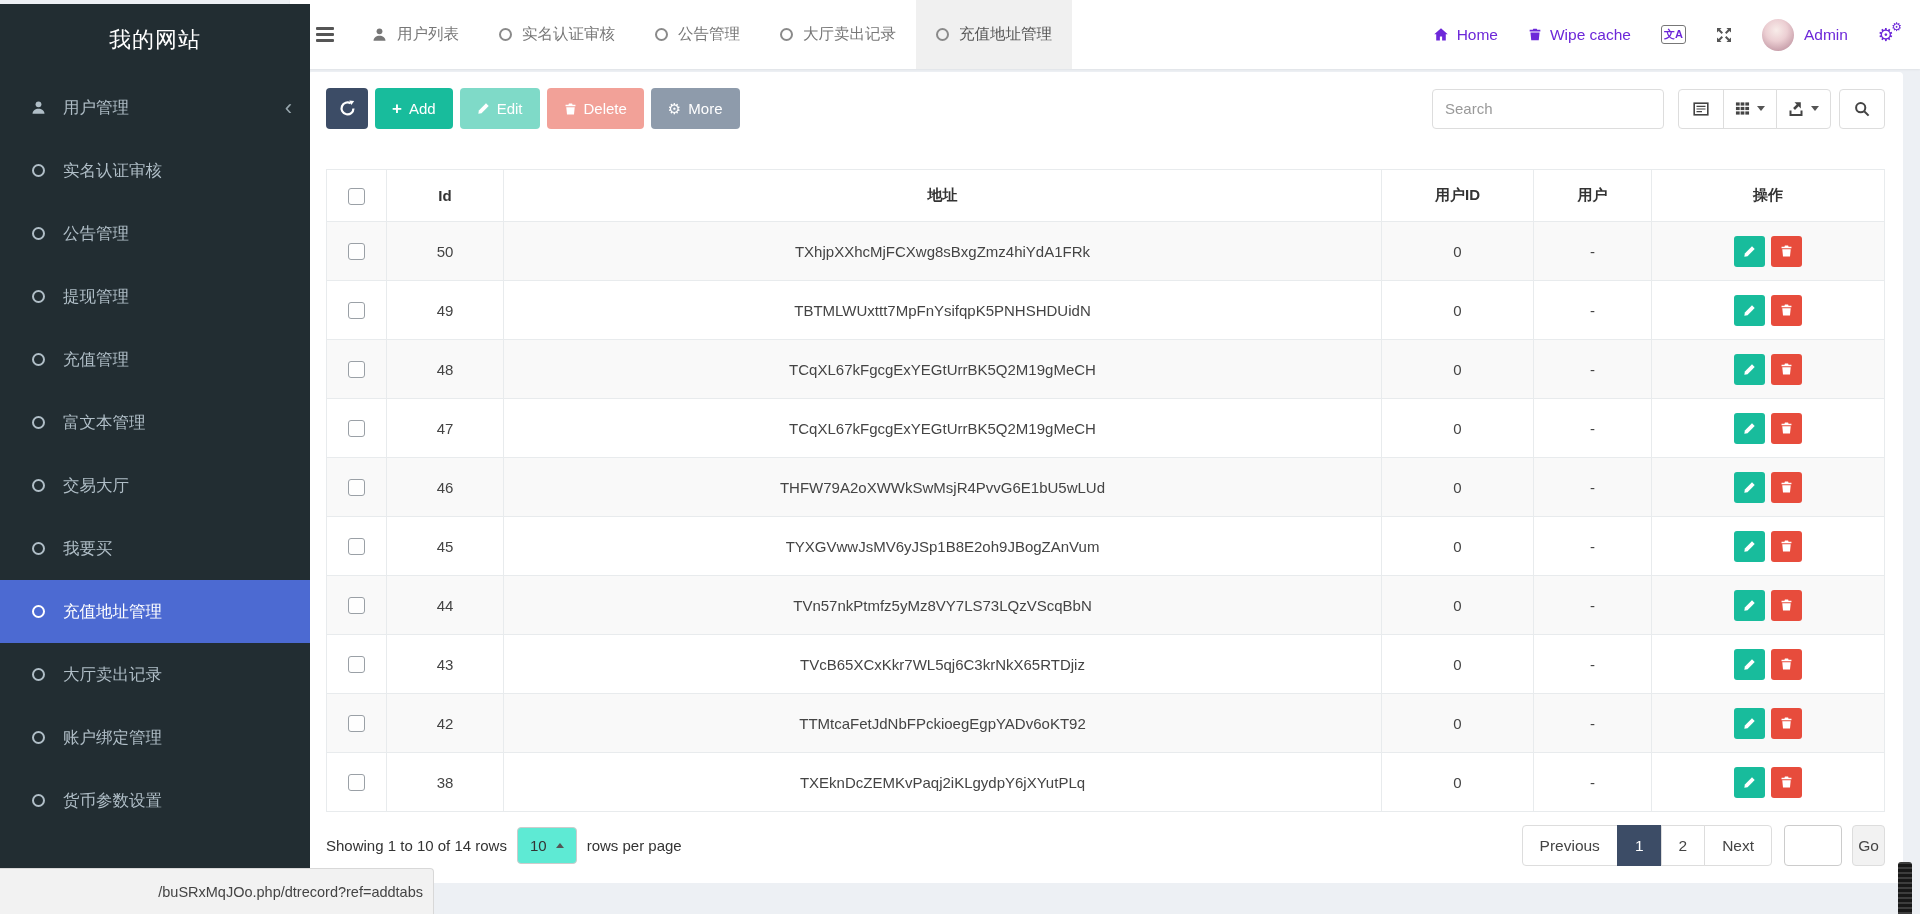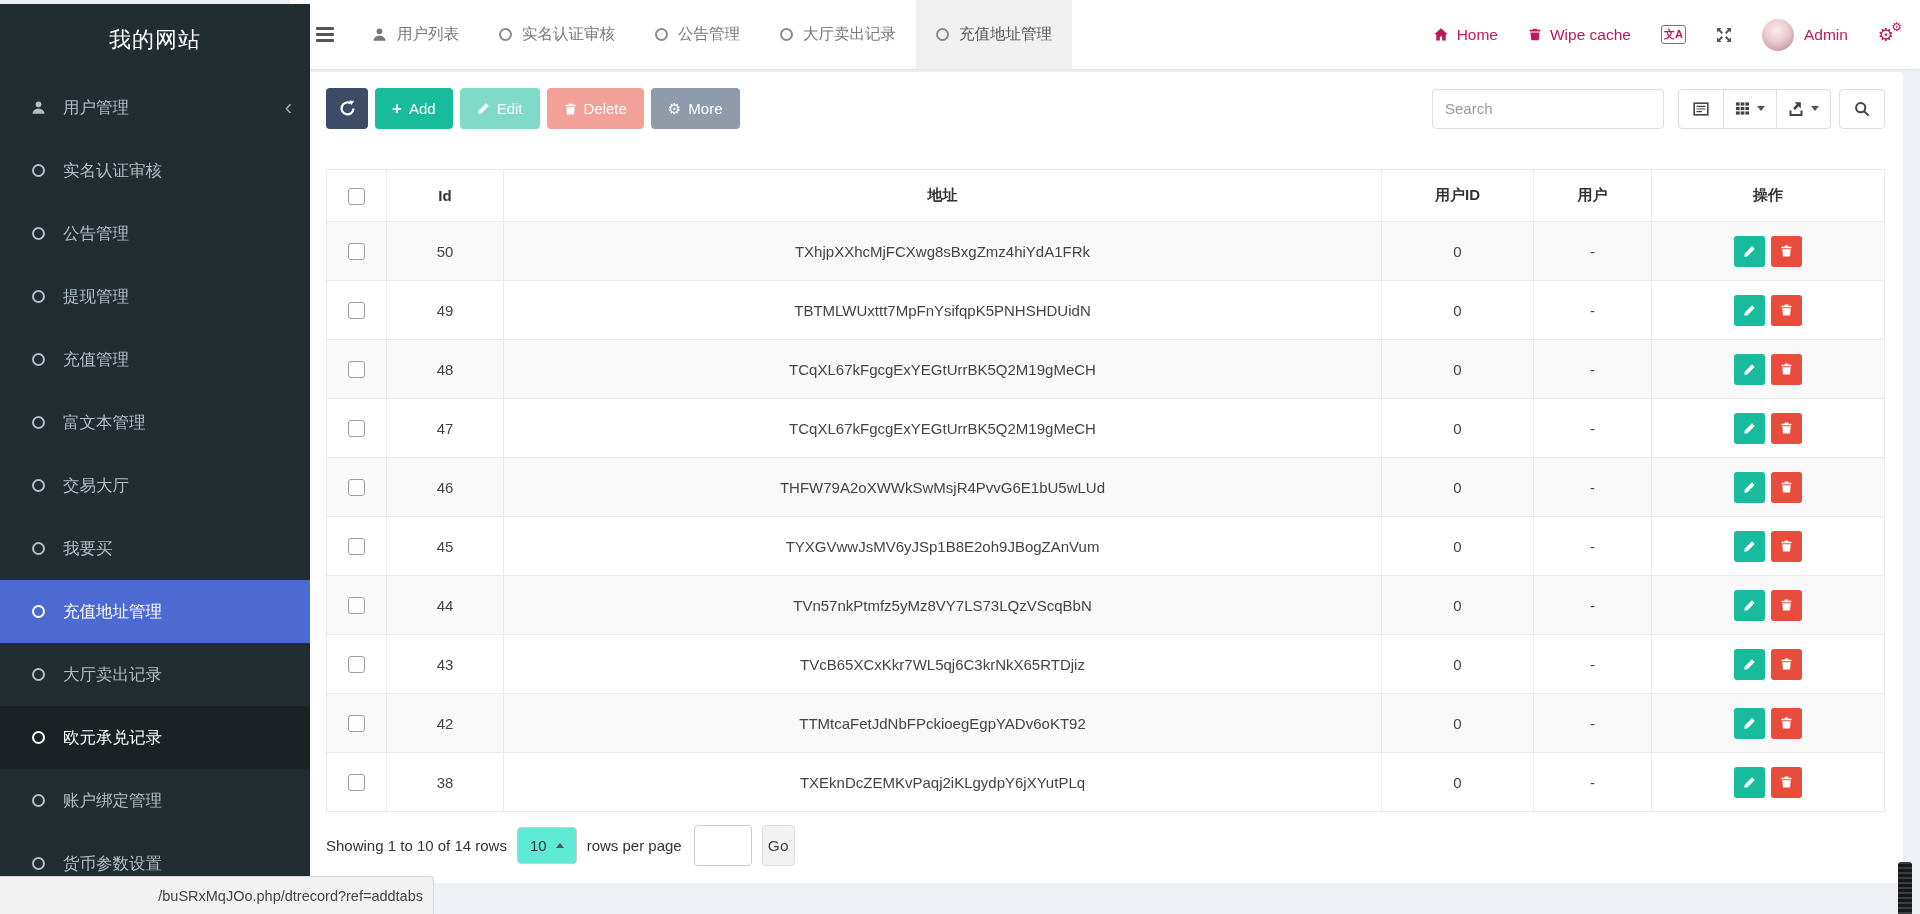--- a/index.html
+++ b/index.html
@@ -24,21 +24,21 @@
 
   
   .main { position:absolute; left:290px; top:0; width:1630px; height:914px; }
   .navbar { height:69px; background:var(--navbar-bg,#fff); display:flex; align-items:stretch; box-shadow:0 1px 2px rgba(0,0,0,.06); position:relative; z-index:1; }
   .hamburger { align-self:center; margin:0 18px 0 26px; display:flex; flex-direction:column; gap:3.5px; cursor:pointer; }
   .hamburger i { width:18px; height:2.5px; background:#555; border-radius:1px; }
   .nav-tabs { display:flex; }
   .nav-tab { display:flex; align-items:center; gap:10px; padding:0 20px; font-size:15.5px; color:#777; cursor:pointer; white-space:nowrap; }
   .nav-tab .circle-icon { color:#8a8a8a; }
   .nav-tab.active { background:#f0f0f0; color:#555; }
-  .nav-right { margin-left:auto; display:flex; align-items:center; gap:30px; padding-right:26px; color:#be185d; font-size:15.5px; }
+  .nav-right { margin-left:auto; display:flex; align-items:center; gap:30px; padding-right:26px; color:#6d28d9; font-size:15.5px; }
   .nav-link { display:flex; align-items:center; gap:8px; cursor:pointer; white-space:nowrap; }
   .translate-box { font-size:11px; font-weight:bold; border:1.5px solid #777; border-radius:3px; padding:1px 2px; cursor:pointer; }
   .nav-user { display:flex; align-items:center; gap:10px; cursor:pointer; }
   .avatar { width:32px; height:32px; border-radius:50%; display:inline-block;
             background: radial-gradient(circle at 45% 35%, #f8ece9 0%, #eccfd3 40%, #caa2ad 75%, #a9818f 100%); }
   .cogs { position:relative; font-size:18px; line-height:1; cursor:pointer; }
   .cogs .small-gear { position:absolute; font-size:12px; right:-8px; top:-5px; }
 
   
   .card { position:absolute; left:18px; top:72px; width:1595px; height:811px; background:#fff; border-radius:4px; padding:16px 18px; }
@@ -84,21 +84,21 @@
   .page-size-btn { display:inline-flex; align-items:center; gap:9px; height:37px; padding:0 12px; border:1px solid #ccc; border-radius:4px; background:#5eead4; margin:0 10px; color:#333; font-size:15px; cursor:pointer; font-family:inherit; }
   .pager { margin-left:auto; display:flex; }
   .page-btn { height:41px; min-width:44px; padding:0 17px; background:#fff; border:1px solid #ddd; margin-left:-1px; color:#444; font-size:15.5px; display:inline-flex; align-items:center; justify-content:center; cursor:pointer; font-family:inherit; }
   .pager .page-btn:first-child { border-radius:4px 0 0 4px; margin-left:0; }
   .pager .page-btn:last-child  { border-radius:0 4px 4px 0; }
   .page-btn.active { background:var(--primary-dark,#3c4c66); border-color:var(--primary-dark,#3c4c66); color:#fff; }
   .goto-input { width:58px; height:41px; border:1px solid #ccc; border-radius:4px; margin-left:12px; padding:0 8px; font-size:15px; outline:none; font-family:inherit; }
   .go-btn { height:41px; width:33px; margin-left:10px; border:1px solid #ddd; border-radius:4px; background:#f2f2f2; color:#444; font-size:15.5px; cursor:pointer; font-family:inherit; }
 
   
-  .status-bar { position:absolute; left:0; bottom:0; width:434px; height:38px; background:#f2f2f2; border:1px solid #d8d8d8; border-left:none; border-bottom:none; border-top-right-radius:4px; z-index:5; display:flex; align-items:center; justify-content:flex-end; padding-right:10px; font-size:14.5px; color:#444; }
+  .status-bar { position:absolute; left:0; bottom:0; width:434px; height:46px; background:#f2f2f2; border:1px solid #d8d8d8; border-left:none; border-bottom:none; border-top-right-radius:4px; z-index:5; display:flex; align-items:center; justify-content:flex-end; padding-right:10px; font-size:14.5px; color:#444; }
   .mini-scrollbar { position:absolute; right:8px; bottom:0; width:14px; height:52px; border-radius:3px 3px 0 0; z-index:5; background:#181818;
                     background-image:repeating-linear-gradient(to bottom, #3d3d3d 0 2px, #181818 2px 5px); }
 </style>
 </head>
 <body>
 
 <aside class="sidebar">
   <div class="brand">我的网站</div>
   <nav id="side-menu">
       <div class="side-item">
@@ -157,26 +157,20 @@
         <span class="icon-slot">
           <span class="circle-icon"></span>
         </span>
         <span class="side-label">充值地址管理</span>
       </div>
       <div class="side-item">
         <span class="icon-slot">
           <span class="circle-icon"></span>
         </span>
         <span class="side-label">大厅卖出记录</span>
-      </div>
-      <div class="side-item hover">
-        <span class="icon-slot">
-          <span class="circle-icon"></span>
-        </span>
-        <span class="side-label">欧元承兑记录</span>
       </div>
       <div class="side-item">
         <span class="icon-slot">
           <span class="circle-icon"></span>
         </span>
         <span class="side-label">账户绑定管理</span>
       </div>
       <div class="side-item">
         <span class="icon-slot">
           <span class="circle-icon"></span>
@@ -571,20 +565,26 @@
     </table>
 
     <div class="pagination-bar">
       <span>Showing 1 to 10 of 14 rows</span>
       <button class="page-size-btn">
         <span>10</span>
         <span class="caret-up"></span>
       </button>
       <span>rows per page</span>
 
+      <div class="pager" id="page-group">
+          <button class="page-btn">Previous</button>
+          <button class="page-btn active">1</button>
+          <button class="page-btn">2</button>
+          <button class="page-btn">Next</button>
+        </div>
       <input class="goto-input" value="" style="">
       <button class="go-btn">Go</button>
     </div>
 
   </section>
 </div>
 
 <div class="status-bar">/buSRxMqJOo.php/dtrecord?ref=addtabs</div>
 <div class="mini-scrollbar"></div>
 

